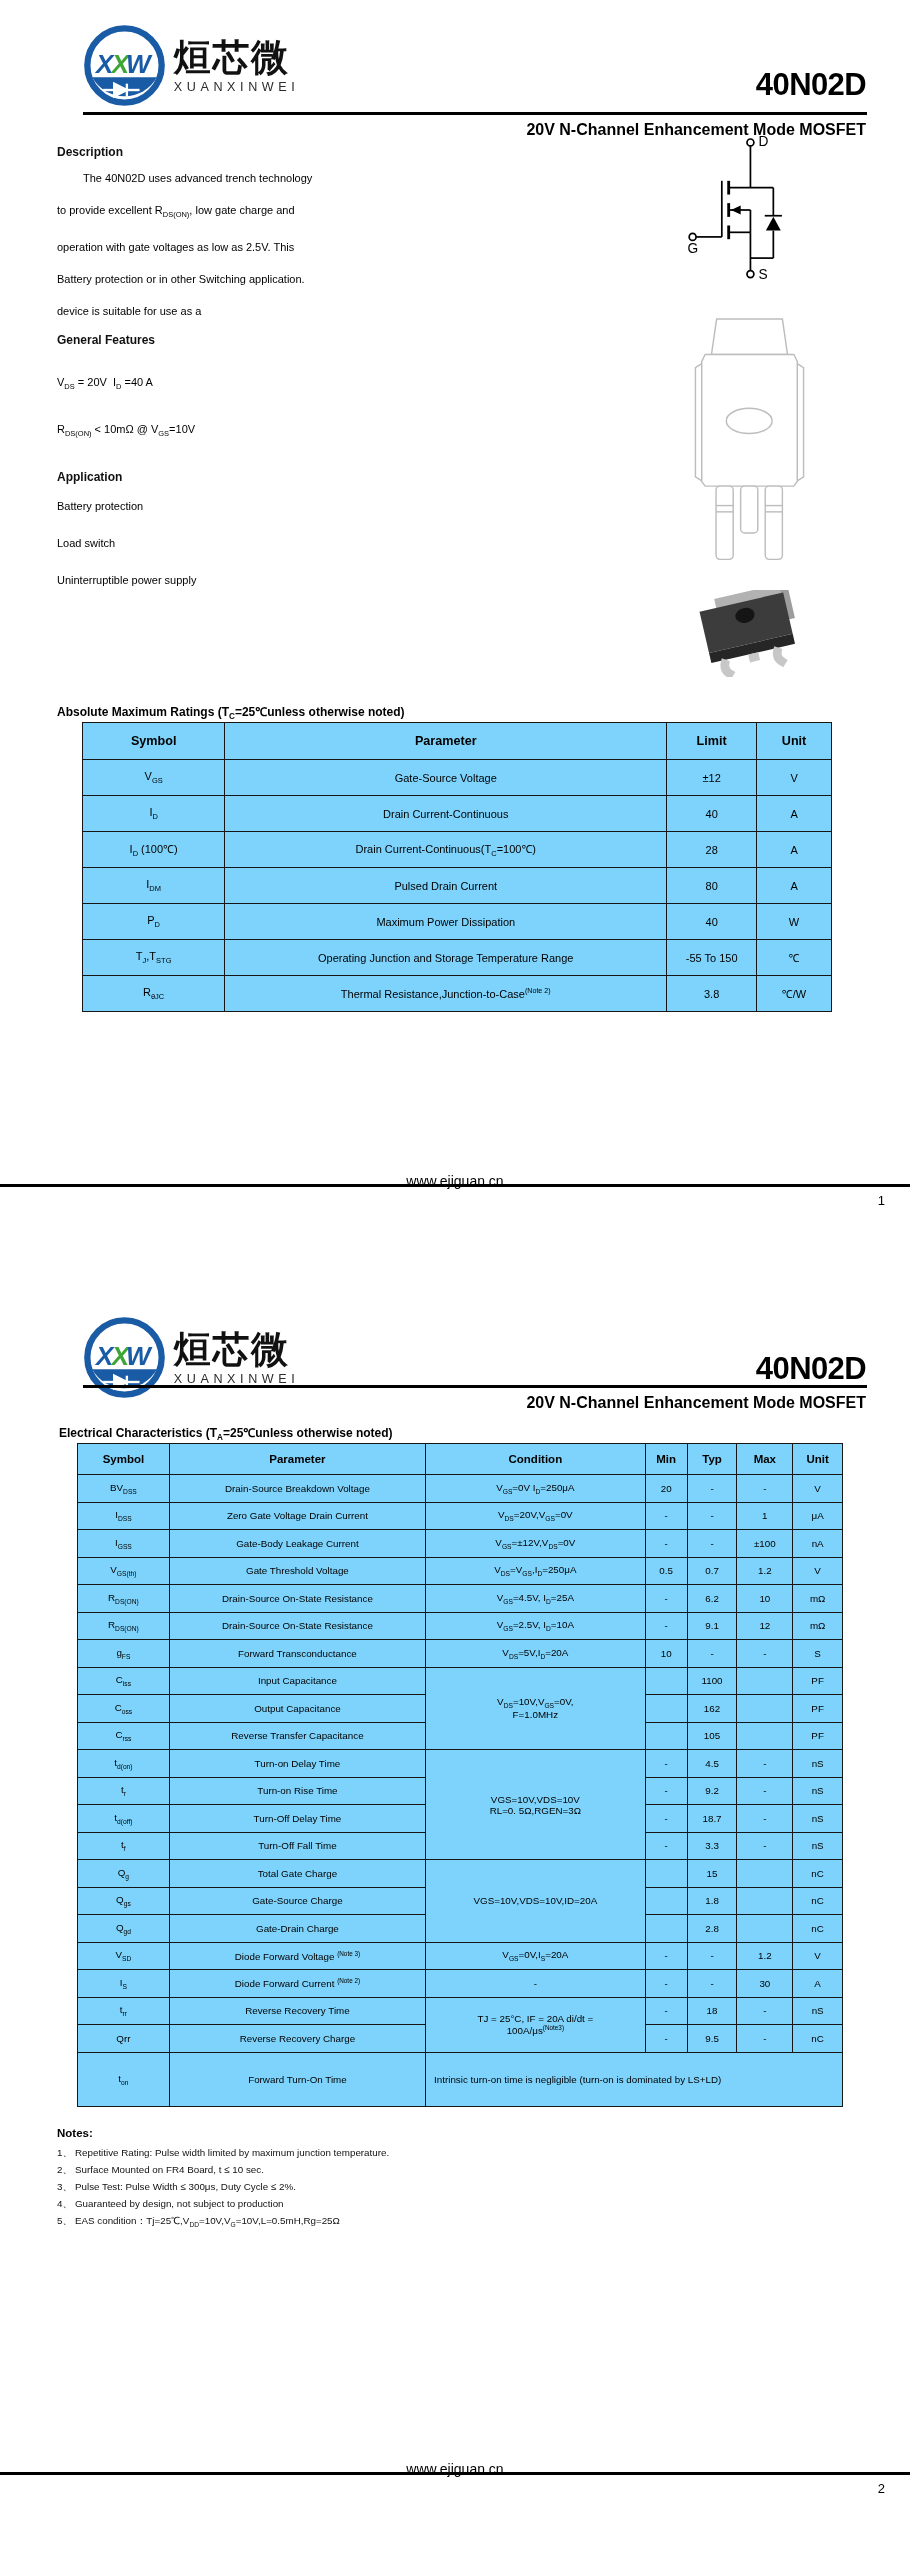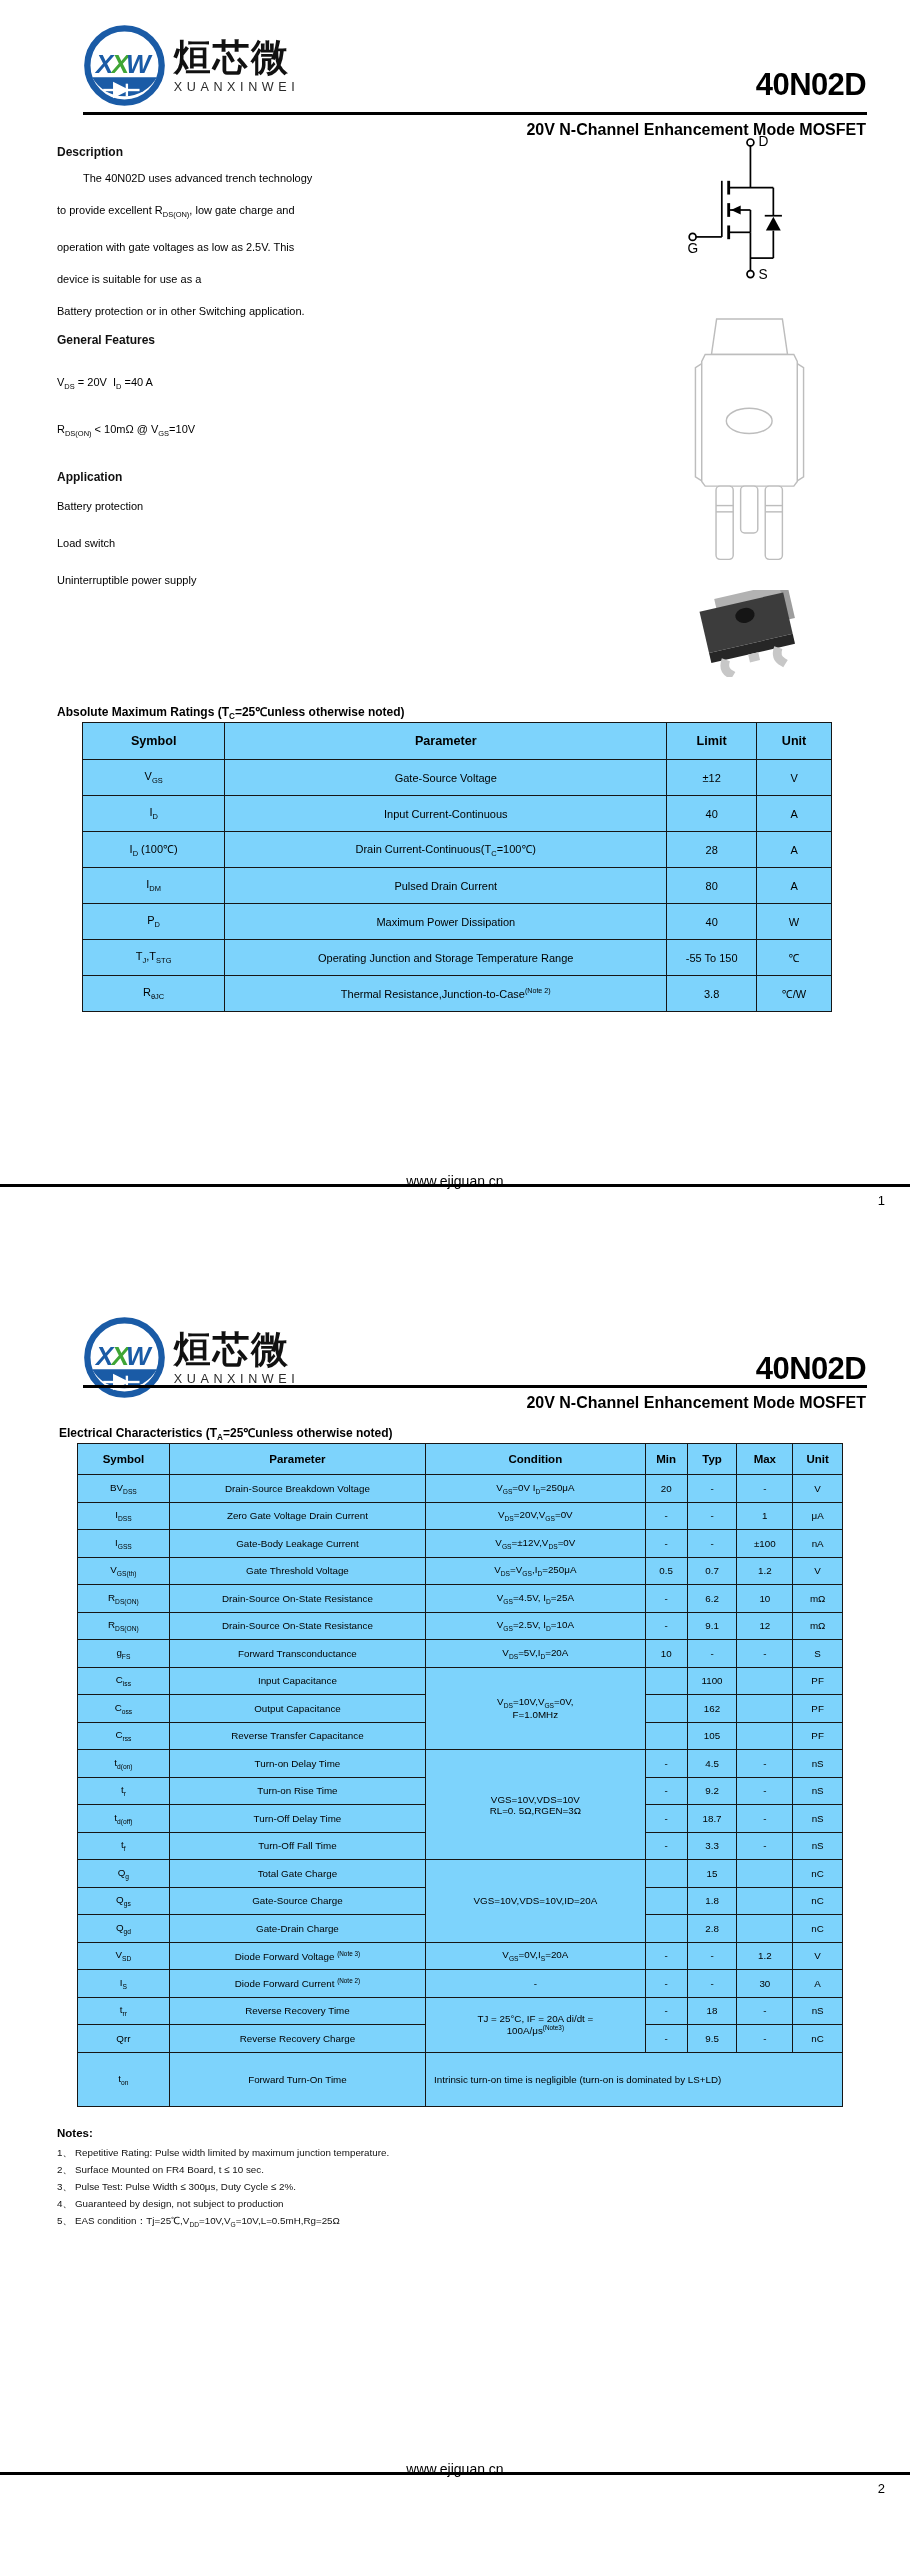--- a/index.html
+++ b/index.html
@@ -91,22 +91,22 @@
   </div>
   <div class="part-no">40N02D</div>
   <div class="header-rule"></div>
   <div class="subtitle">20V N-Channel Enhancement Mode MOSFET</div>
 
   <div class="sec-heading desc-heading">Description</div>
   <div class="desc-lines" id="desc-lines">
       <div class="desc-line indent">The  40N02D uses advanced trench technology</div>
       <div class="desc-line">to provide excellent R<sub>DS(ON)</sub>, low gate charge and</div>
       <div class="desc-line">operation with gate voltages as low as 2.5V. This</div>
+      <div class="desc-line">Battery protection or in other Switching application.</div>
       <div class="desc-line">device is suitable for use as a</div>
-      <div class="desc-line">Battery protection or in other Switching application.</div>
     </div>
 
   <div class="sec-heading gf-heading">General Features</div>
   <div class="gf-lines">
     <div class="gf-line">V<sub>DS</sub> = 20V&nbsp; I<sub>D</sub> =40 A</div>
     <div class="gf-line">R<sub>DS(ON)</sub> &lt; 10mΩ @ V<sub>GS</sub>=10V</div>
   </div>
 
   <div class="sec-heading app-heading">Application</div>
   <div class="app-items" id="app-items">
@@ -193,21 +193,21 @@
       </thead>
     <tbody id="abs-body">
         <tr>
           <td>V<sub>GS</sub></td>
           <td>Gate-Source Voltage</td>
           <td>±12</td>
           <td>V</td>
         </tr>
         <tr>
           <td>I<sub>D</sub></td>
-          <td>Input Current-Continuous</td>
+          <td>Drain Current-Continuous</td>
           <td>40</td>
           <td>A</td>
         </tr>
         <tr>
           <td>I<sub>D</sub> (100℃)</td>
           <td>Drain Current-Continuous(T<sub>C</sub>=100℃)</td>
           <td>28</td>
           <td>A</td>
         </tr>
         <tr>

